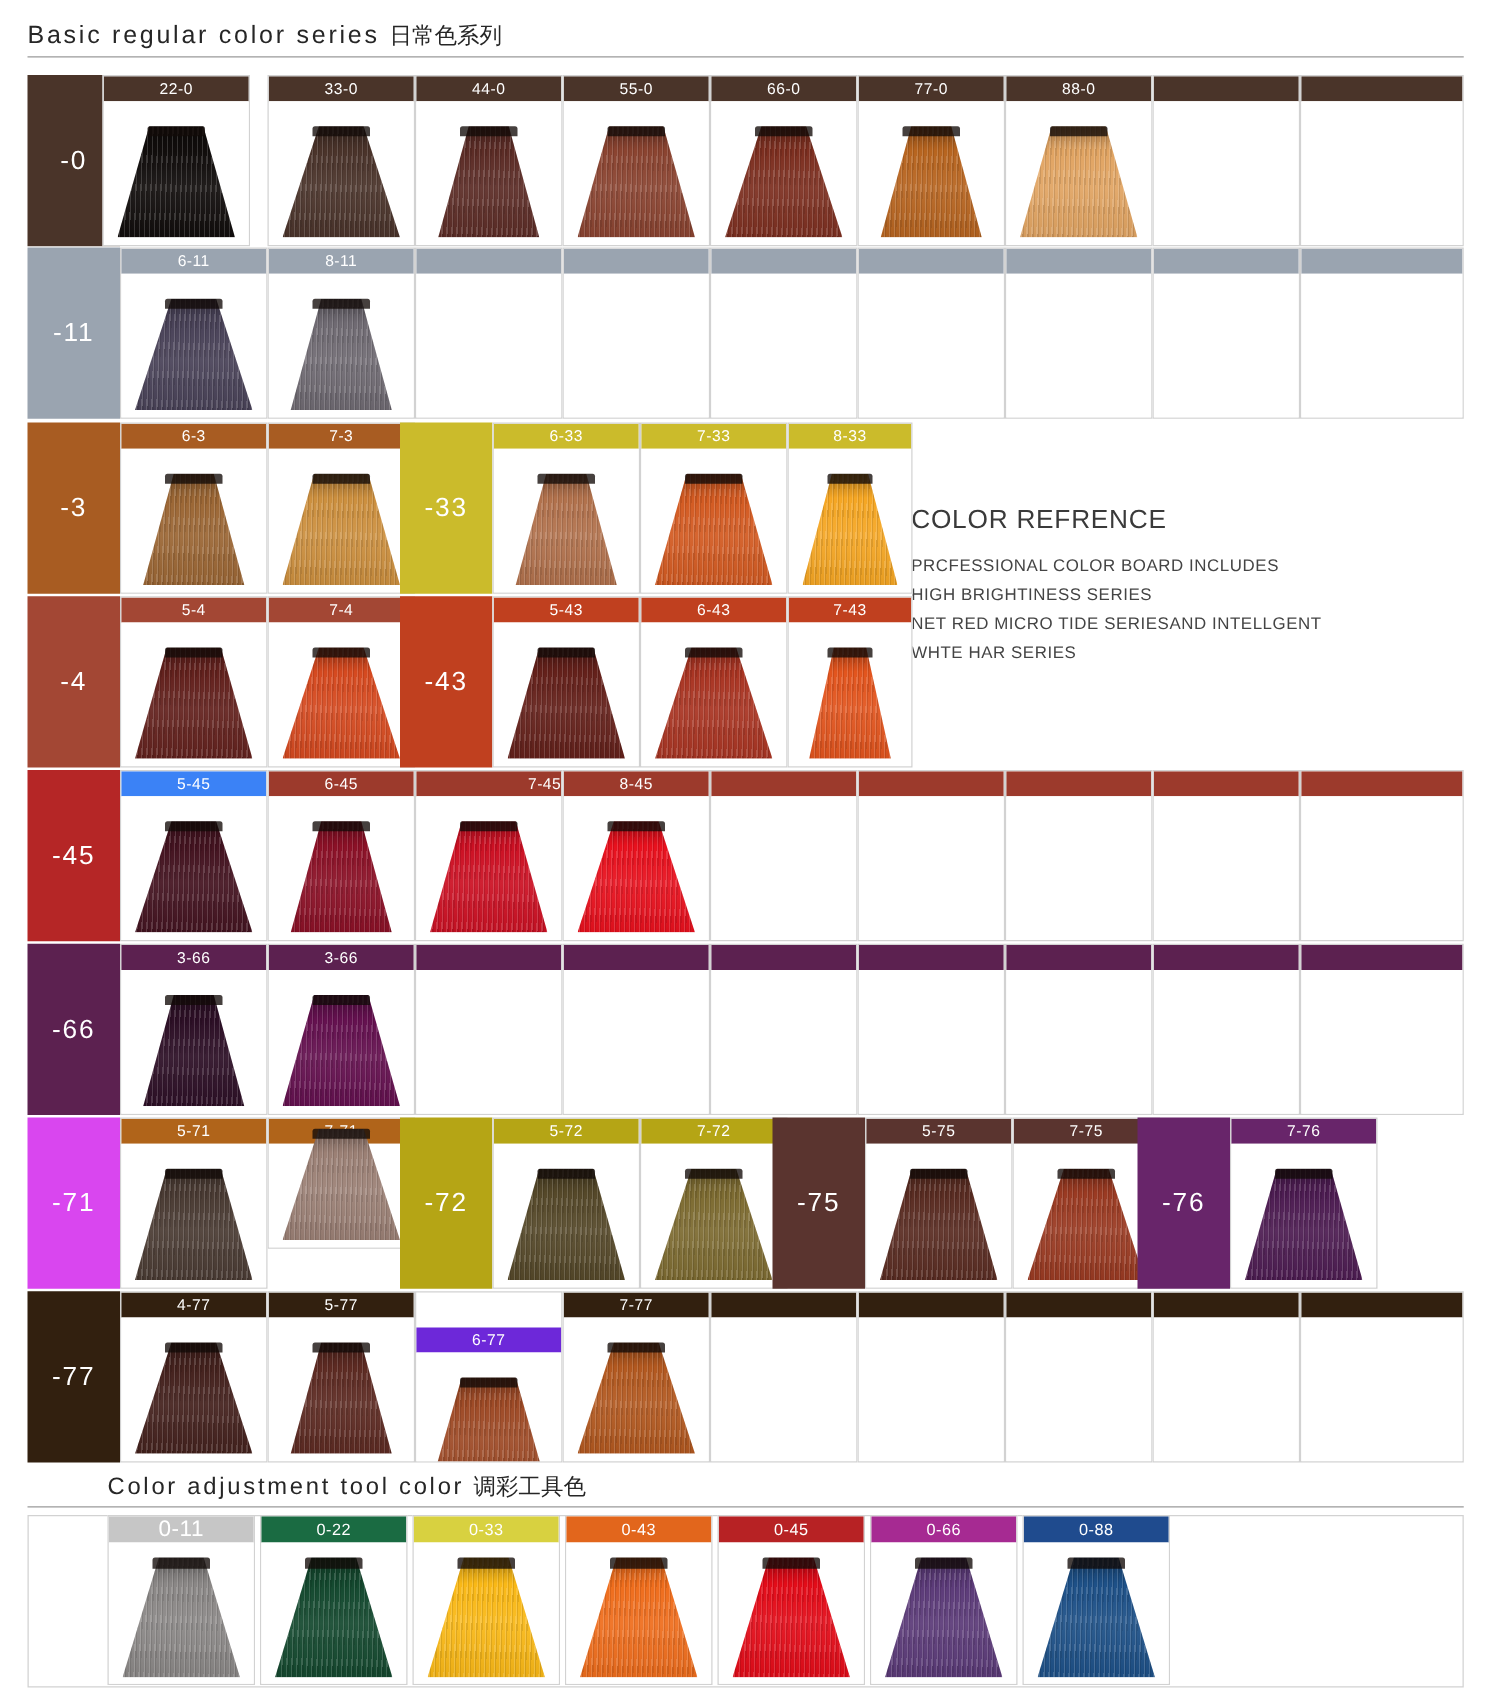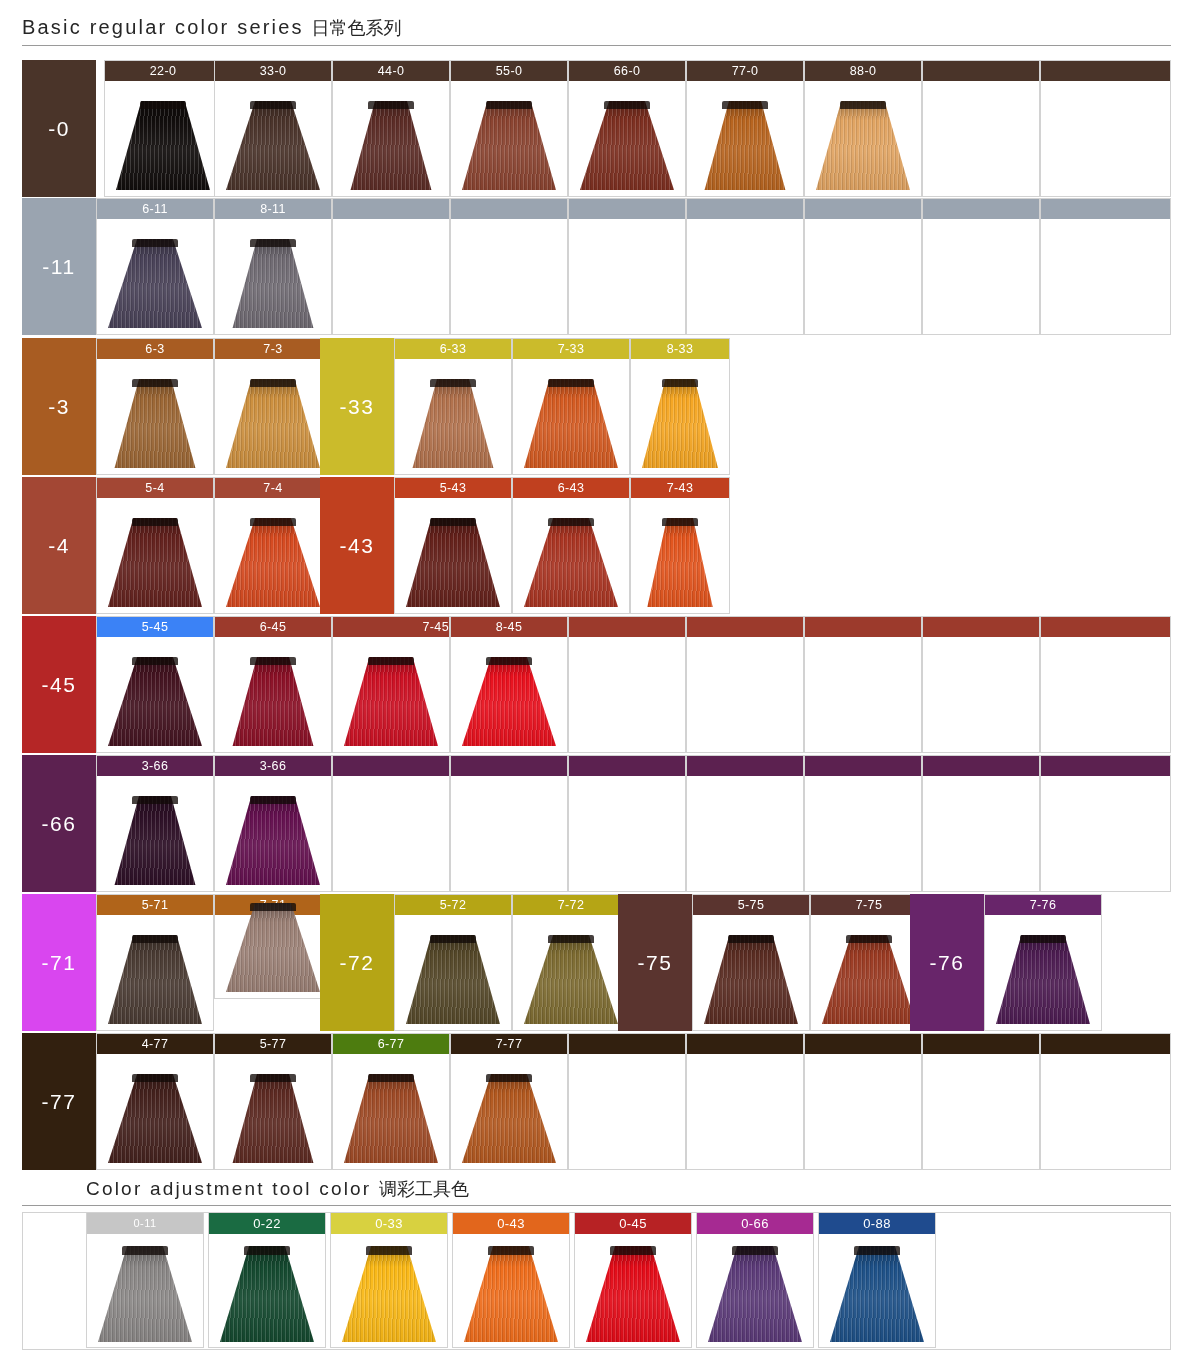--- a/index.html
+++ b/index.html
@@ -106,25 +106,32 @@
 </head>
 <body>
 <div id="root">
 
 <div class="main-title">
   <span>Basic regular color series</span>
   <span class="cjk">日常色系列</span>
 </div>
 <div class="title-rule"></div>
 
+<div class="ref-block">
+  <div class="ref-head">COLOR REFRENCE</div>
+  <div class="ref-line">PRCFESSIONAL COLOR BOARD INCLUDES</div>
+  <div class="ref-line">HIGH BRIGHTINESS SERIES</div>
+  <div class="ref-line">NET RED MICRO TIDE SERIESAND INTELLGENT</div>
+  <div class="ref-line">WHTE HAR SERIES</div>
+</div>
 
 <div id="grid">
       <div class="row" style="top: 60px; height: 137px; width: 1149px;">
         <div class="fam" style="left: 0px; width: 74px; height: 137px; background: rgb(74, 52, 41);">-0</div>
-        <div class="cell" style="left: 82px; width: 118px; height: 137px;">
+        <div class="cell" style="left: 60px; width: 118px; height: 137px;">
           <div class="hdr" style="background: rgb(74, 52, 41);">22-0</div>
           <div class="body">
             <div class="hair " style="width: 94px; height: 89px;">
               <div class="mass" style="background-color: rgb(17, 13, 12);"></div>
               <div class="root"></div>
             </div>
           </div>
         </div>
         <div class="cell" style="left: 192px; width: 118px; height: 137px;">
           <div class="hdr" style="background: rgb(74, 52, 41);">33-0</div>
@@ -527,21 +534,21 @@
         <div class="cell" style="left: 192px; width: 118px; height: 137px;">
           <div class="hdr" style="background: rgb(50, 32, 15);">5-77</div>
           <div class="body">
             <div class="hair narrow" style="width: 94px; height: 89px;">
               <div class="mass" style="background-color: rgb(93, 42, 34);"></div>
               <div class="root"></div>
             </div>
           </div>
         </div>
         <div class="cell" style="left: 310px; width: 118px; height: 137px;">
-          <div class="hdr" style="background: #4d7c0f;">6-77</div>
+          <div class="hdr" style="background: #6d28d9; margin-top: 28px;">6-77</div>
           <div class="body">
             <div class="hair " style="width: 94px; height: 89px;">
               <div class="mass" style="background-color: rgb(158, 74, 38);"></div>
               <div class="root"></div>
             </div>
           </div>
         </div>
         <div class="cell" style="left: 428px; width: 118px; height: 137px;">
           <div class="hdr" style="background: rgb(50, 32, 15);">7-77</div>
           <div class="body">
@@ -577,21 +584,21 @@
 <div class="tool-title">
   <span>Color adjustment tool color</span>
   <span class="cjk">调彩工具色</span>
 </div>
 <div class="tool-rule"></div>
 
 <div class="tool-row">
   <div class="tool-bg"></div>
   <div id="toolcells">
         <div class="cell" style="left: 64px; width: 118px; height: 136px;">
-          <div class="hdr" style="background: rgb(198, 198, 198); height: 21px; line-height: 21px; font-size: 11px;">0-11</div>
+          <div class="hdr" style="background: rgb(198, 198, 198); height: 21px; line-height: 21px; font-size: 18px;">0-11</div>
           <div class="body">
             <div class="hair wide" style="width: 94px; height: 96px;">
               <div class="mass" style="background-color: rgb(138, 135, 134);"></div>
               <div class="root"></div>
             </div>
           </div>
         </div>
         <div class="cell" style="left: 186px; width: 118px; height: 136px;">
           <div class="hdr" style="background: rgb(26, 107, 66); height: 21px; line-height: 21px; font-size: 13px;">0-22</div>
           <div class="body">

